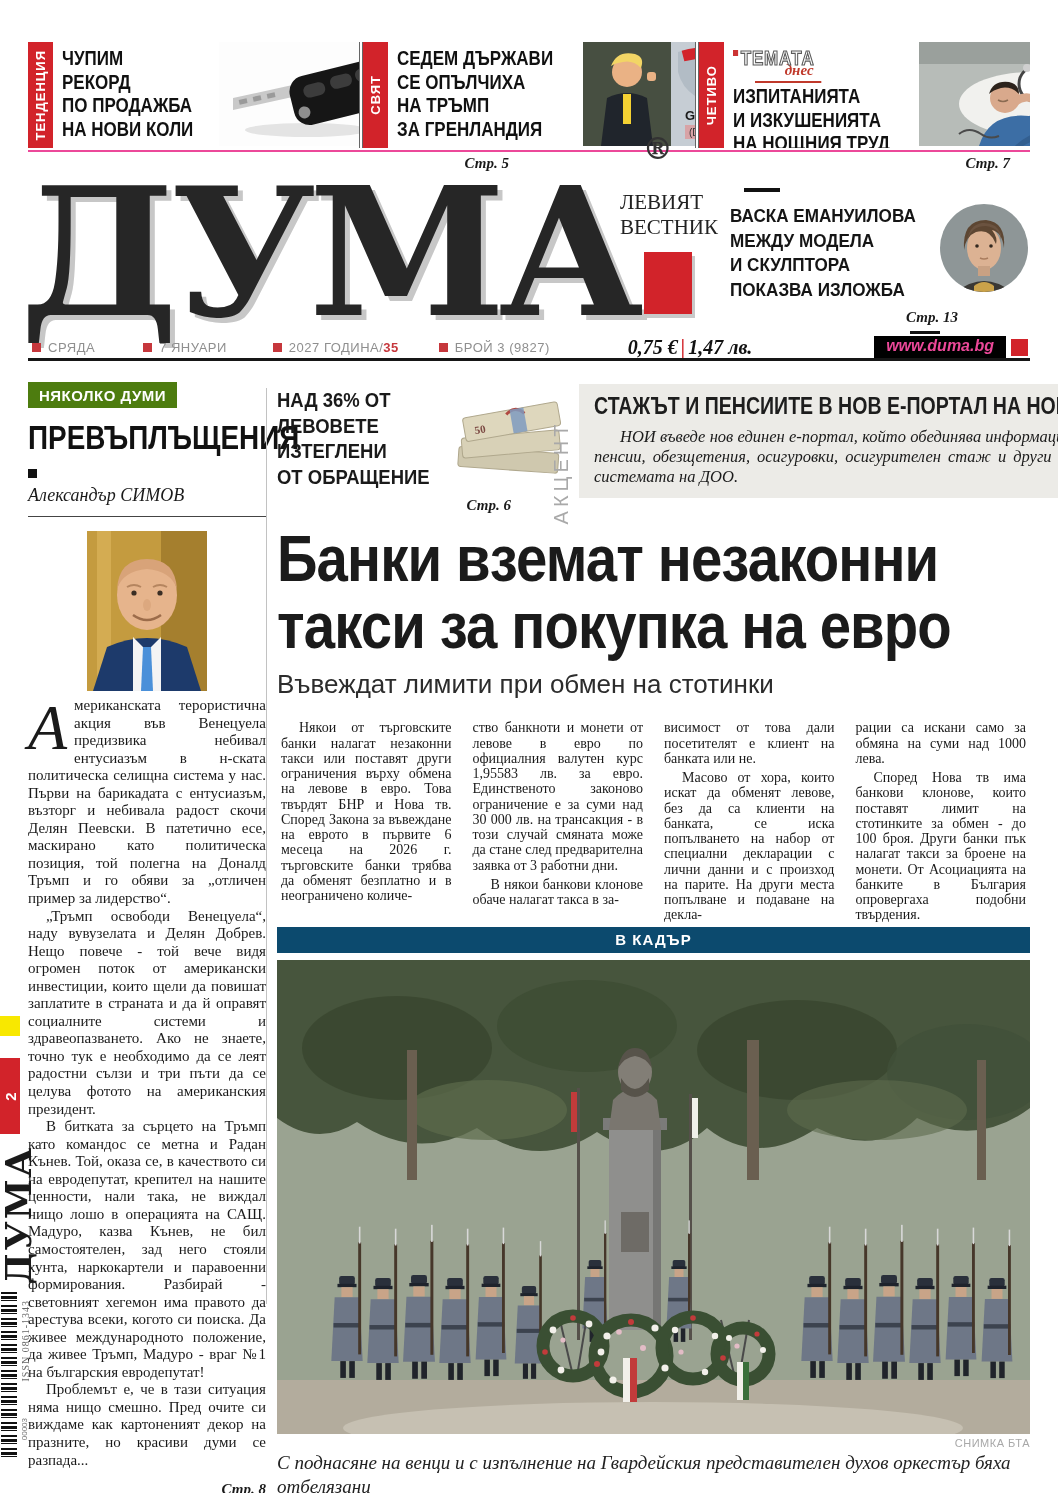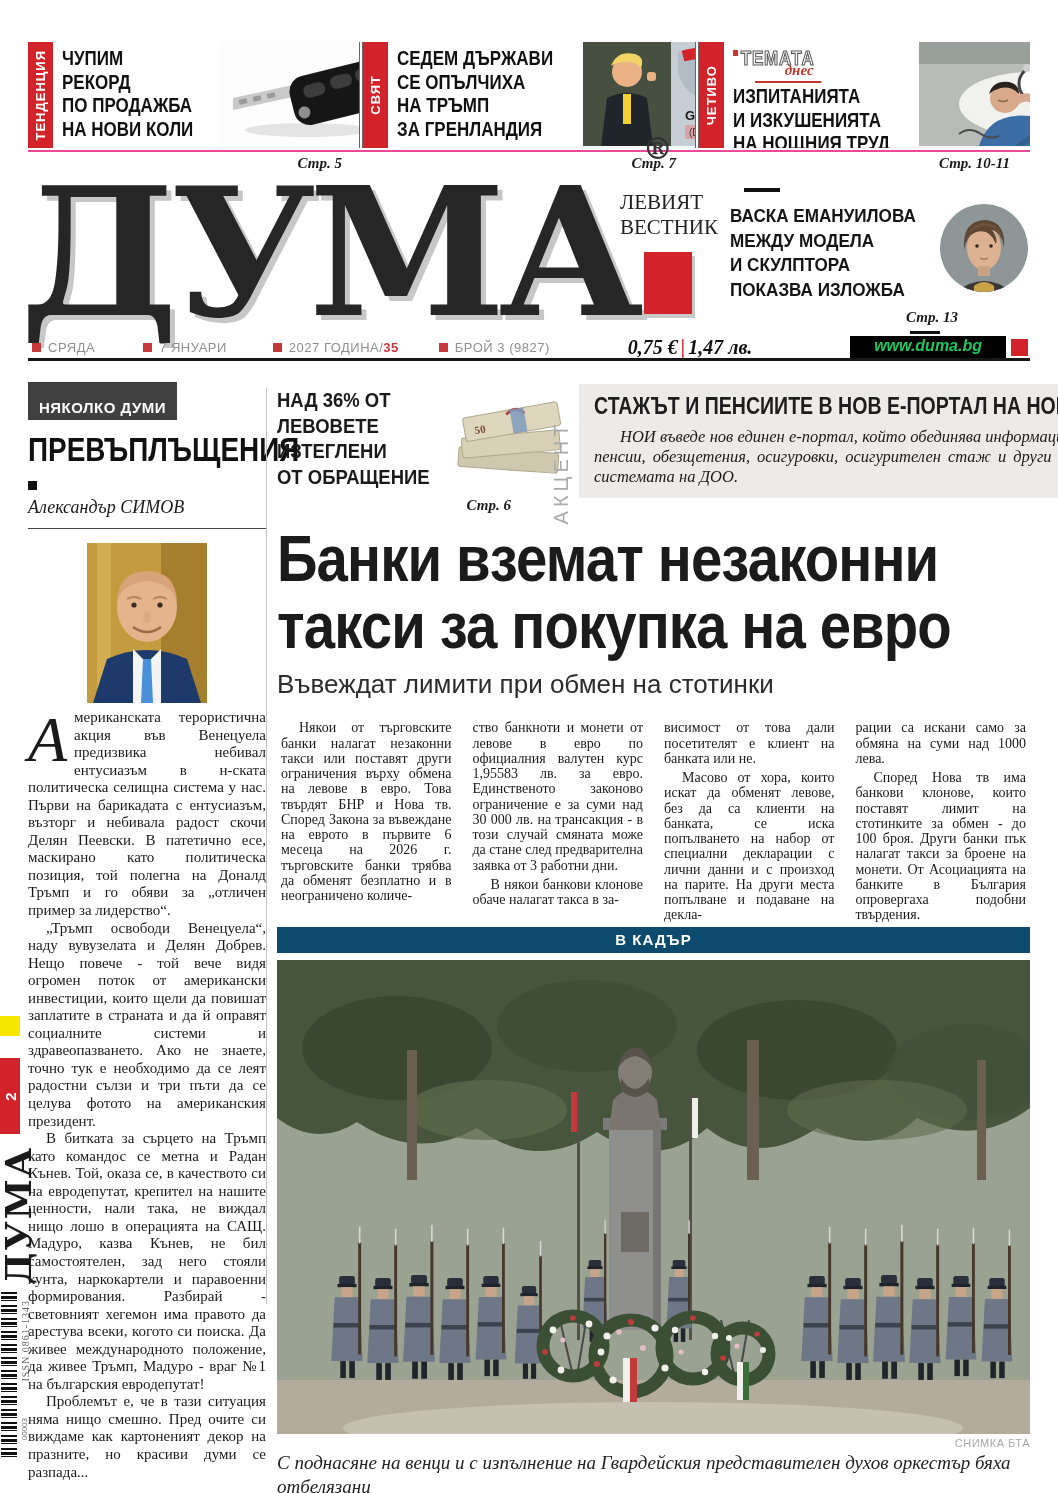--- a/index.html
+++ b/index.html
@@ -33,33 +33,33 @@
   .red-square { position:absolute; left:616px; top:66px; width:48px; height:62px; background:#d2232a; box-shadow:3px 4px 0 #c9c9c9; }
   .side-story { position:absolute; left:702px; top:0; width:300px; }
   .ss-dash { width:36px; height:4px; background:#111; margin:2px 0 12px 14px; }
   .ss-row { display:flex; }
   .ss-titles { font:bold 19px/1.3 "Liberation Sans", sans-serif; color:#151515; }
   .ss-titles div { white-space:nowrap; transform:scaleX(.9); transform-origin:0 50%; }
   .ss-photo { width:88px; height:88px; border-radius:50%; overflow:hidden; margin-left:4px; flex:none; }
   .ss-page { font:bold italic 15px "Liberation Serif", serif; margin:6px 0 0 176px; }
   .ss-dash2 { width:30px; height:3px; background:#111; margin:5px 0 0 180px; }
   .website { position:absolute; right:2px; top:150px; display:flex; align-items:center; gap:5px; z-index:3; }
-  .web-box { background:#000; color:#22c55e; font:bold italic 16px "Liberation Sans", sans-serif; padding:1px 24px 3px; }
+  .web-box { background:#000; color:#ec4899; font:bold italic 16px "Liberation Sans", sans-serif; padding:1px 12px 3px; }
   .web-sq { width:17px; height:17px; background:#d2232a; }
   .dateline { position:absolute; left:4px; top:150px; display:flex; align-items:center; font:13px "Liberation Sans", sans-serif; color:#8f8f8f; letter-spacing:.5px; }
   .dl-item { display:flex; align-items:center; }
   .dl-bullet { width:9px; height:9px; background:#c6373c; margin-right:7px; flex:none; }
   .dl-hl { color:#c6373c; font-weight:bold; }
   .price { font:bold italic 20px "Liberation Serif", serif; color:#111; margin-left:78px; letter-spacing:0; }
   .price-sep { color:#d2232a; padding:0 3px; }
   .main-rule { position:absolute; left:0; top:172px; width:1002px; height:3px; background:#161616; }
 
   
   #opinion { left:28px; top:382px; width:238px; }
-  .op-label { display:inline-block; background:#404040; color:#fff; font:bold 15px "Liberation Sans", sans-serif; padding:17px 11px 4px; letter-spacing:.5px; }
+  .op-label { display:inline-block; background:#4d7c0f; color:#fff; font:bold 15px "Liberation Sans", sans-serif; padding:5px 11px 4px; letter-spacing:.5px; }
   .op-title { font:bold 34px "Liberation Sans", sans-serif; margin-top:10px; color:#111; }
   .op-title span { display:inline-block; transform:scaleX(.82); transform-origin:0 50%; white-space:nowrap; }
   .op-bullet { width:9px; height:9px; background:#111; margin:12px 0 7px; }
   .op-author { font:italic 18px "Liberation Serif", serif; }
   .op-rule { border-top:1px solid #444; margin:10px 0 14px; }
   .op-photo { width:120px; height:160px; margin:0 auto 6px; display:block; }
   .op-body p { font:15px/1.17 "Liberation Serif", serif; text-align:justify; }
   .ind { text-indent:18px; }
   .dropcap { float:left; font:italic 64px/0.75 "Liberation Serif", serif; padding:7px 7px 0 0; }
   .op-page { text-align:right; font:bold italic 15px "Liberation Serif", serif; margin-top:12px; }
@@ -216,21 +216,20 @@
               <path d="M40,92 q10,-8 22,0 q8,6 18,2" stroke="#4a4a4a" stroke-width="2" fill="none"></path>
             </svg>
           </div>
         </div>
       </div>
     </div>
 
     <div class="pages-row">
       <div>Стр. 5</div>
       <div>Стр. 7</div>
-      <div>Стр. 10-11</div>
     </div>
   </div>
 
   <div id="header" class="abs">
     <div class="duma"><span>ДУМА</span><sup>®</sup></div>
     <div class="tagline">
       <div>ЛЕВИЯТ</div>
       <div>ВЕСТНИК</div>
     </div>
     <div class="red-square"></div>

